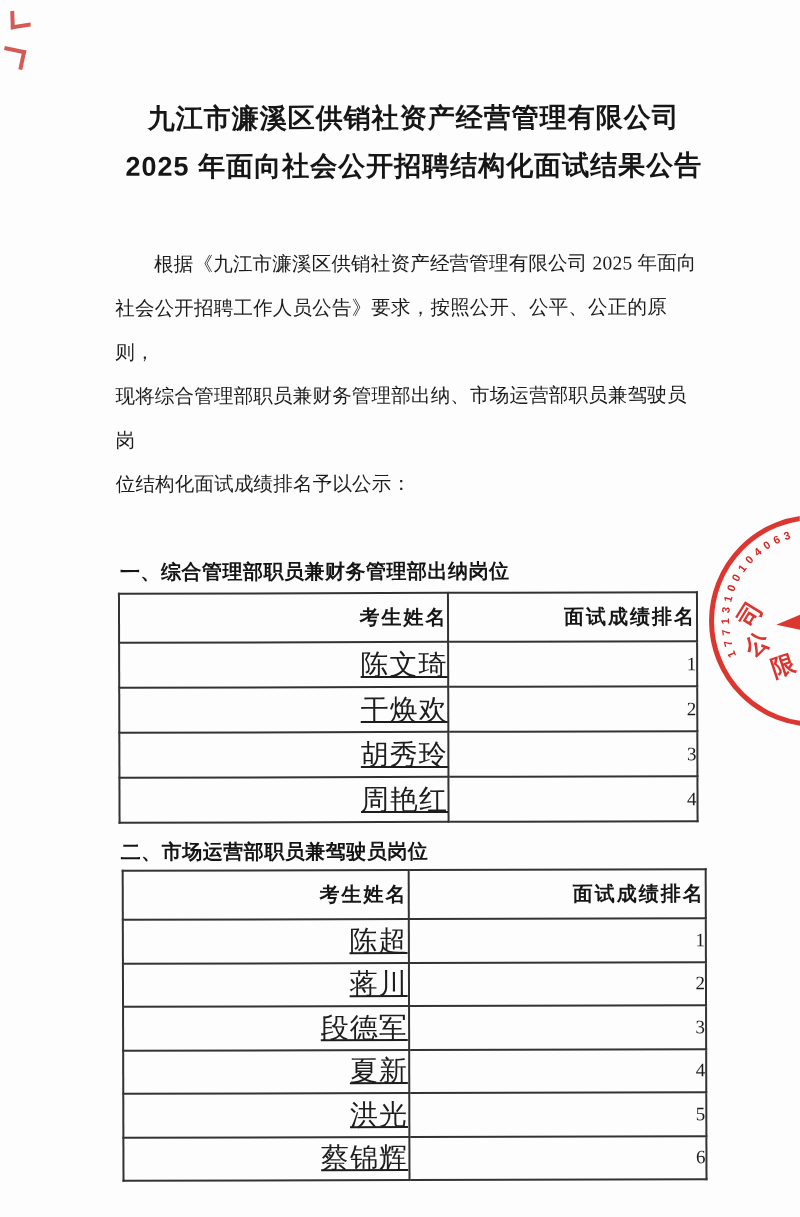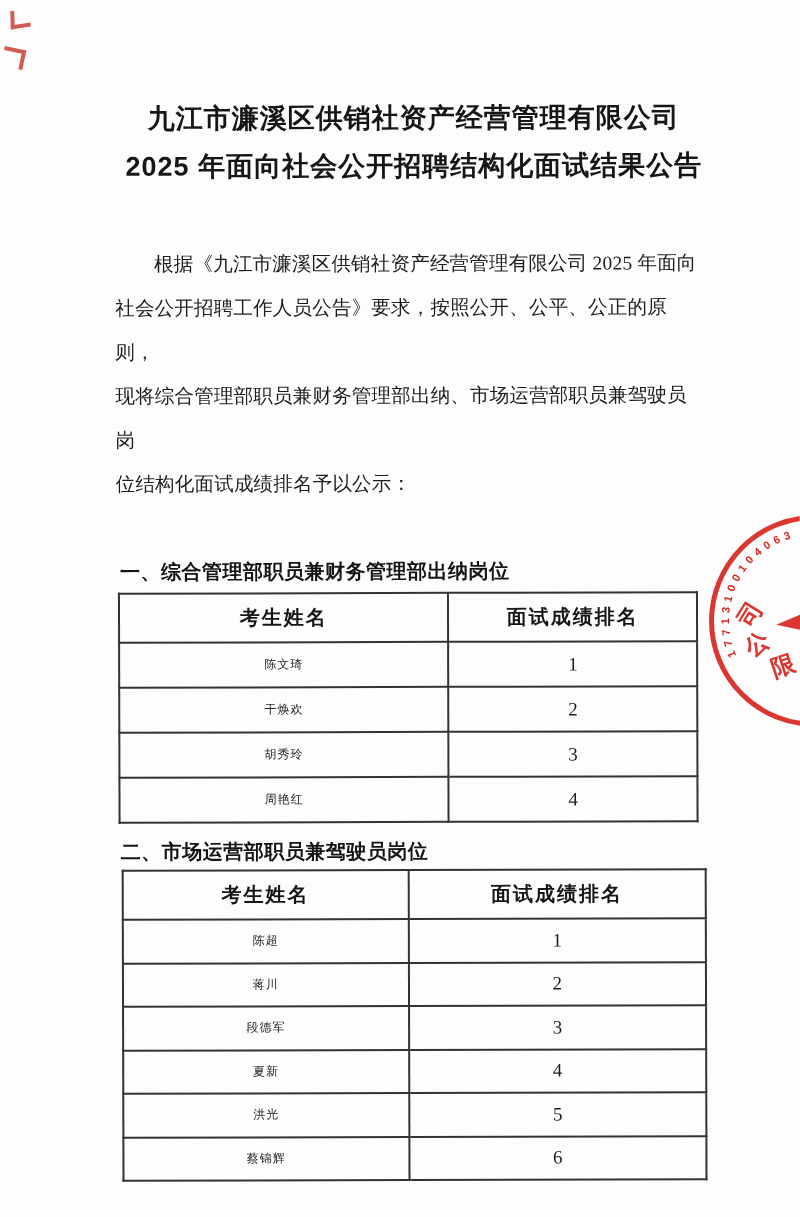--- a/index.html
+++ b/index.html
@@ -50,38 +50,39 @@
   .sec-heading.second{margin-top:13px;}
   
   table.results{
     border-collapse:collapse;
     table-layout:fixed;
   }
   table.results.t1{margin:6px 0 0 118px;width:580px;}
   table.results.t2{margin:3px 0 0 121px;width:585px;}
   table.results th, table.results td{
     border:2px solid #333333;
-    text-align:center;
+    text-align:right;
     vertical-align:middle;
     padding:0;
   }
   table.results th{
     font-family:"Liberation Sans", sans-serif;
     font-weight:bold;
     font-size:20px;
     height:47px;
     letter-spacing:2px;
     color:#161616;
   }
   table.results.t1 td{height:43px;}
   table.results.t2 td{height:41.5px;}
   td.name-cell{
-    font-size:12px;
+    font-size:28px;
     letter-spacing:1px;
     color:#1d1d1d;
+    text-decoration:underline;
   }
   td.rank-cell{
     font-size:19px;
     color:#1d1d1d;
   }
   table.results.t1 .col-name{width:57%;}
   table.results.t1 .col-rank{width:43%;}
   table.results.t2 .col-name{width:49%;}
   table.results.t2 .col-rank{width:51%;}
   

